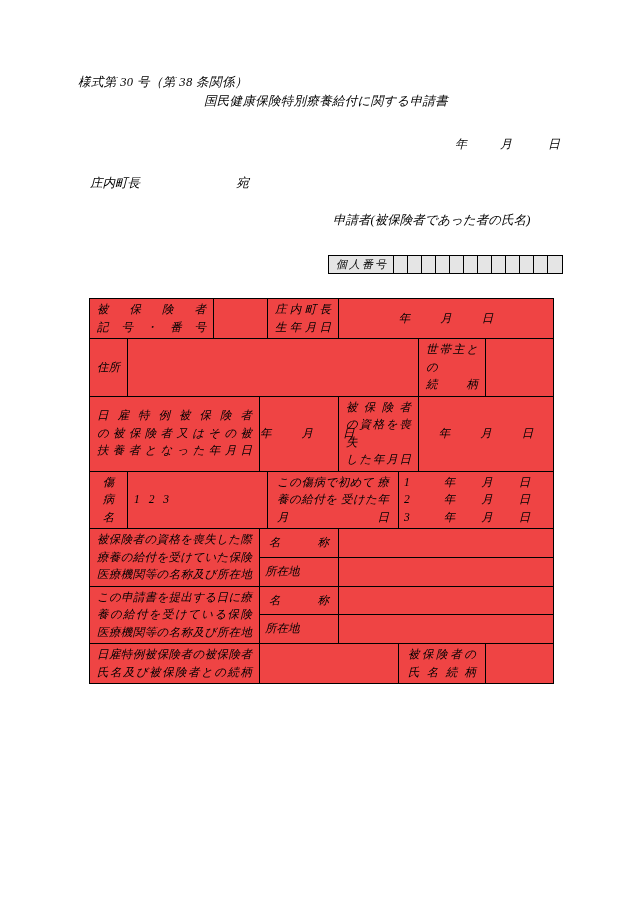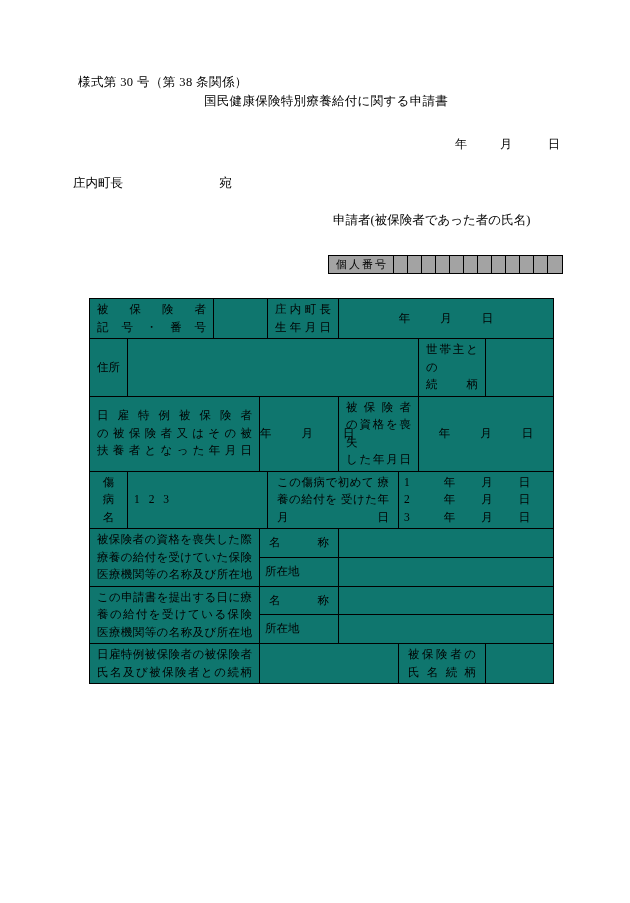--- a/index.html
+++ b/index.html
@@ -11,20 +11,21 @@
   body {
     font-family: "Liberation Serif", "DejaVu Serif", serif;
     color: #000000;
   }
   .page {
     position: relative;
     width: 630px;
     height: 773px;
     background: #ffffff;
     overflow: hidden;
+    font-style: italic;
   }
 
   
   .form-no {
     position: absolute;
     left: 78px;
     top: 74px;
     font-size: 12.5px;
     letter-spacing: 0.4px;
     white-space: nowrap;
@@ -43,21 +44,21 @@
     top: 136px;
     font-size: 12px;
     white-space: nowrap;
   }
   .date-line .seg { display: inline-block; }
   .date-line .gap-y { display: inline-block; width: 27px; }
   .date-line .gap-m { display: inline-block; width: 30px; }
 
   .addressee-row {
     position: absolute;
-    left: 73px;
+    left: 90px;
     top: 175px;
     font-size: 12.5px;
     white-space: nowrap;
   }
   .addressee-row .mayor { display: inline-block; }
   .addressee-row .spacer { display: inline-block; width: 90px; }
   .addressee-row .ate { display: inline-block; }
 
   .applicant-line {
     position: absolute;
@@ -68,21 +69,21 @@
   }
 
   
   .mynumber {
     position: absolute;
     left: 328px;
     top: 255px;
     display: flex;
     align-items: stretch;
     border: 1px solid #000;
-    background: #a3a3a3;
+    background: #e5e5e5;
     height: 19px;
     box-sizing: border-box;
   }
   .mynumber .mn-label {
     display: flex;
     align-items: center;
     justify-content: center;
     padding: 0 5px;
     font-size: 11px;
     letter-spacing: 2px;
@@ -100,21 +101,21 @@
   .mynumber .mn-cell:last-child { border-right: 0; }
 
   
   table.main {
     position: absolute;
     left: 89px;
     top: 298px;
     width: 464px;
     border-collapse: collapse;
     table-layout: fixed;
-    background: #0f766e;
+    background: #ef4444;
   }
   table.main td {
     border: 1px solid #000;
     font-size: 11.5px;
     padding: 0;
     vertical-align: middle;
     line-height: 17.5px;
     box-sizing: border-box;
   }
   .cell-pad { padding: 2px 5px; }

